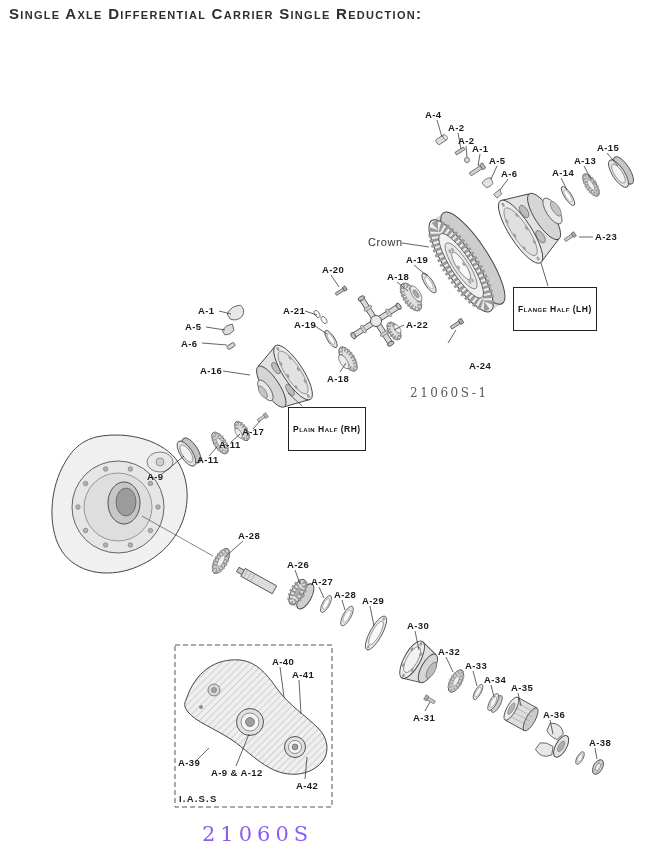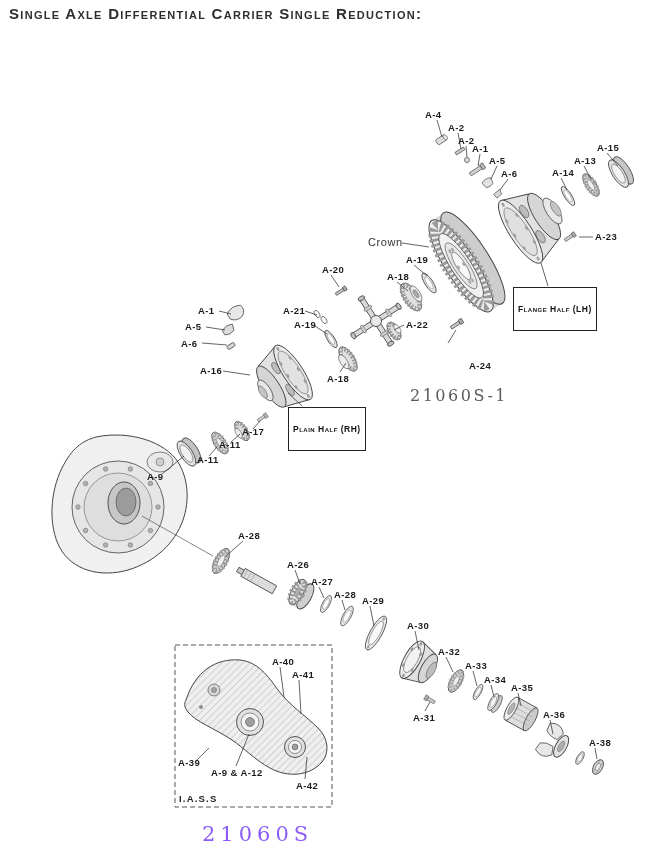--- a/index.html
+++ b/index.html
@@ -5,21 +5,21 @@
   *{margin:0;padding:0;box-sizing:border-box}
   html,body{width:651px;height:854px}
   body{font-family:"Liberation Sans",sans-serif;background:#ffffff;position:relative;overflow:hidden}
   .stage{position:absolute;left:0;top:0;width:526px;height:854px;background:#ffffff}
   .page-title{position:absolute;left:9px;top:5px;font-size:15px;font-weight:700;font-variant:small-caps;letter-spacing:1.3px;color:#2e2e2e;white-space:nowrap}
   svg.diagram{position:absolute;left:0;top:0}
   #label-layer{position:absolute;left:0;top:0;width:651px;height:854px}
   .part-label{position:absolute;font-size:9.5px;font-weight:700;letter-spacing:.4px;color:#1c1c1c;white-space:nowrap}
   .part-label.plain{font-weight:400;font-size:11px;letter-spacing:.6px;color:#333}
   .boxed-label{position:absolute;font-size:8.5px;font-weight:700;font-variant:small-caps;letter-spacing:.5px;color:#111;border:1px solid #222;padding:16px 4px;background:rgba(255,255,255,.92);white-space:nowrap}
-  .subfig{position:absolute;left:410px;top:386px;font-size:16px;letter-spacing:2.5px;color:#5a5a5a;font-family:"DejaVu Serif",serif}
+  .subfig{position:absolute;left:410px;top:386px;font-size:12px;letter-spacing:2.5px;color:#5a5a5a;font-family:"DejaVu Serif",serif}
   .inset-caption{position:absolute;left:177px;top:793px;font-size:9.5px;font-weight:700;letter-spacing:1.2px;color:#222;background:#fff;padding:0 2px}
   .figcode{position:absolute;left:202px;top:822px;font-size:21px;letter-spacing:5px;color:#8b5cf6;font-family:"DejaVu Serif",serif}
   #leader-lines line{stroke:#3c3c3c;stroke-width:.8}
 </style>
 </head>
 <body>
 
 <div class="stage">
 
   <h1 class="page-title">Single Axle Differential Carrier Single Reduction:</h1>

